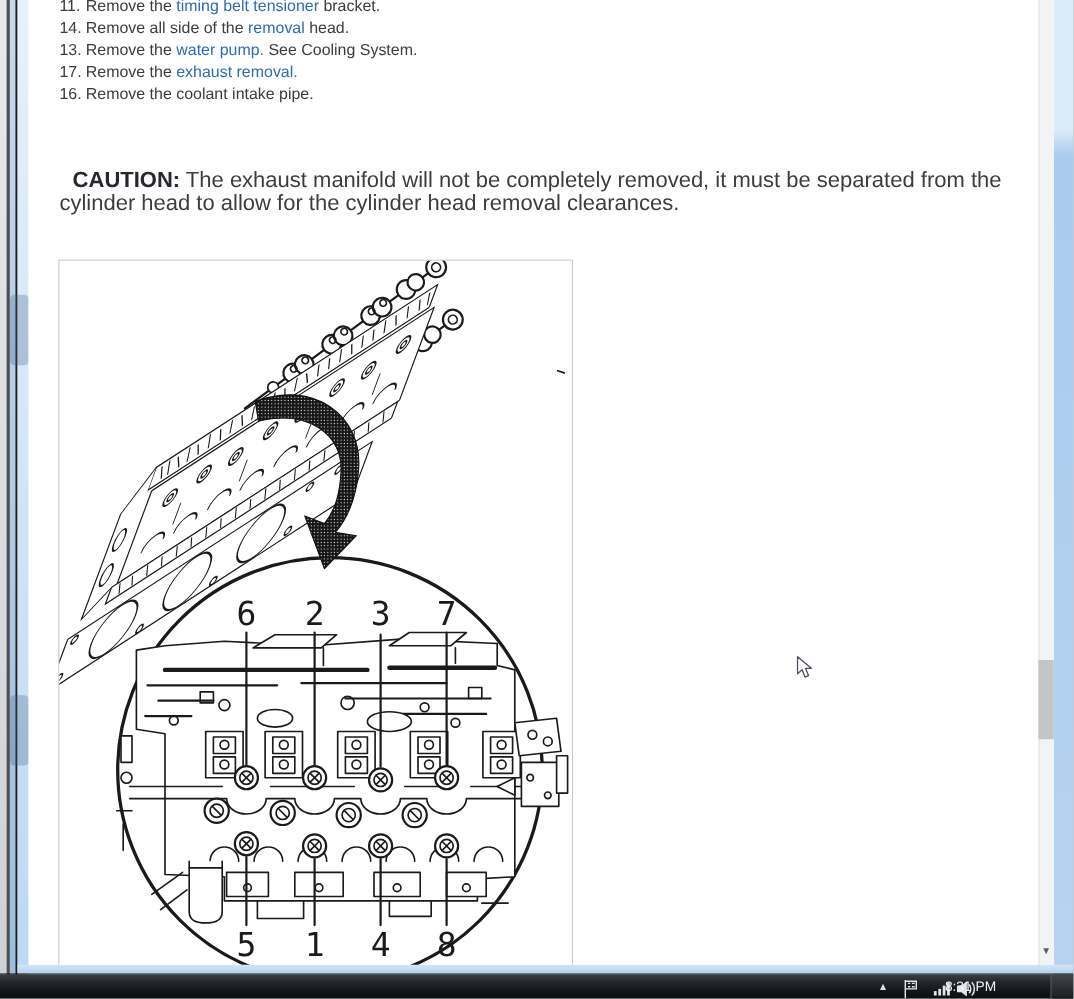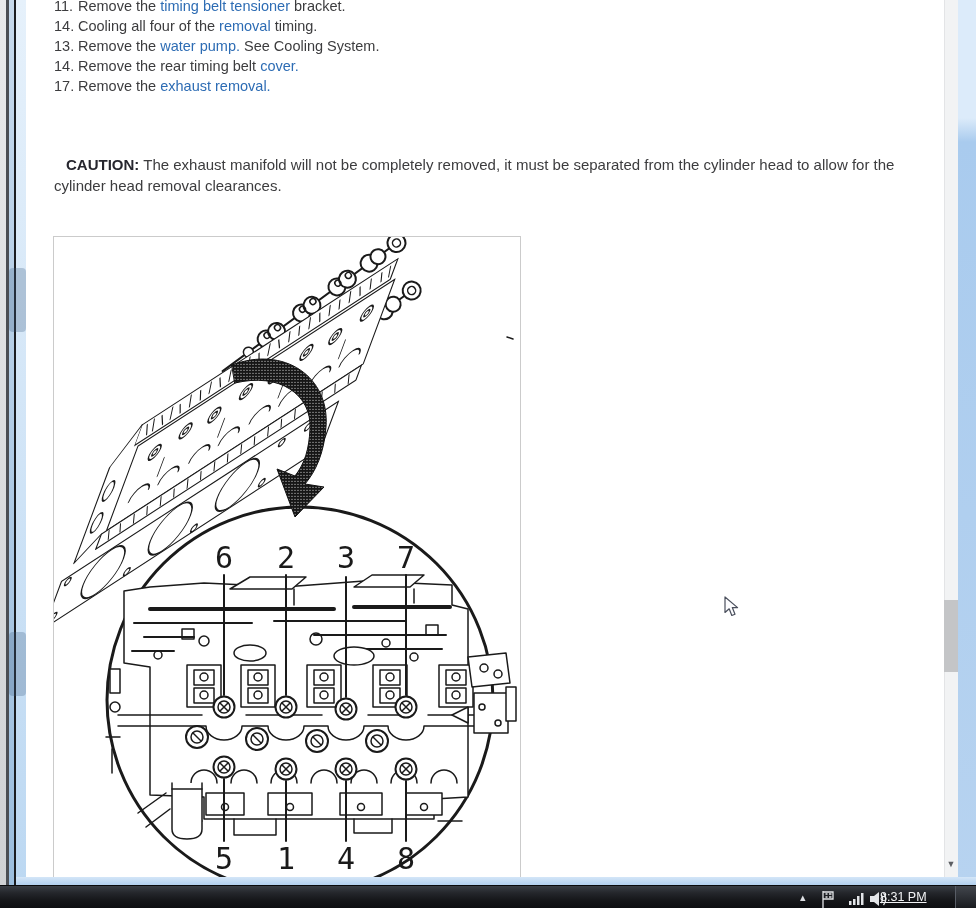--- a/index.html
+++ b/index.html
@@ -19,21 +19,21 @@
   .border-bottom{left:16px;top:877px;width:960px;height:8px;
     background:linear-gradient(#d4e6f8,#b2d0ee);}
 
   
   .content{left:26px;top:0;width:918px;height:877px;background:#fff;overflow:hidden;}
   .steps{left:28px;top:-4px;width:880px;}
   .step{height:20px;line-height:20px;font-size:14.5px;color:var(--text);white-space:nowrap;}
   .step-num{display:inline-block;width:24px;color:var(--text);}
   .lnk{color:var(--link);cursor:pointer;}
   .txt{color:var(--text);}
-  .caution{left:28px;top:154px;width:890px;margin:0;font-size:15px;line-height:21px;
+  .caution{left:28px;top:154px;width:890px;margin:0;font-size:20px;line-height:21px;
            color:var(--text);text-indent:12px;}
   .caution b{color:var(--caution_label);}
 
   
   .figure{left:27px;top:236px;width:466px;height:692px;background:#fff;
           border:1px solid var(--figure_border);}
   .figure svg{display:block;}
   .figure text{font-family:"DejaVu Sans Mono","Liberation Mono",monospace;font-size:30px;
                fill:var(--ink);stroke:none;}
 
@@ -44,21 +44,21 @@
   .scroll-down{left:944px;top:856px;width:14px;height:16px;color:#5c5e62;font-size:9px;
                text-align:center;line-height:16px;}
 
   
   .taskbar{left:0;top:885px;width:976px;height:23px;overflow:hidden;
     background:linear-gradient(180deg,var(--taskbar_light) 0%,#24262b 30%,#141518 65%,var(--taskbar_dark) 100%);
     border-top:1px solid #090a0c;box-sizing:content-box;}
   .show-desktop{position:absolute;left:955px;top:0;width:21px;height:23px;
     border-left:1px solid #585d66;background:linear-gradient(#42464d,#17191d);}
   .tray-up{position:absolute;left:800px;top:6px;color:#dcdee2;font-size:11px;line-height:11px;}
-  .clock{position:absolute;left:880px;top:4px;width:56px;font-size:12.5px;color:var(--taskbar_time);text-decoration:underline;}
+  .clock{position:absolute;left:859px;top:4px;width:56px;font-size:12.5px;color:var(--taskbar_time);}
 
   .cursor{left:724px;top:596px;}
 </style>
 </head>
 <body>
 
 <div class="screen">
 
   <div class="abs edge-gray"></div>
   <div class="abs edge-dark1"></div>
@@ -66,24 +66,24 @@
   <div class="abs edge-dark2"></div>
   <div class="abs edge-blue2"></div>
   <div class="abs edge-smudge" style="top:268px;"></div>
   <div class="abs edge-smudge" style="top:632px;"></div>
   <div class="abs border-right"></div>
   <div class="abs border-bottom"></div>
 
   <div class="abs content">
     <div class="abs steps">
         <div class="step"><span class="step-num">11.</span><span class="txt">Remove the </span><span class="lnk">timing belt tensioner</span><span class="txt"> bracket.</span></div>
-        <div class="step"><span class="step-num">14.</span><span class="txt">Cooling all four of the </span><span class="lnk">removal</span><span class="txt"> timing.</span></div>
+        <div class="step"><span class="step-num">14.</span><span class="txt">Remove all side of the </span><span class="lnk">removal</span><span class="txt"> head.</span></div>
         <div class="step"><span class="step-num">13.</span><span class="txt">Remove the </span><span class="lnk">water pump.</span><span class="txt"> See Cooling System.</span></div>
-        <div class="step"><span class="step-num">14.</span><span class="txt">Remove the rear timing belt </span><span class="lnk">cover.</span></div>
         <div class="step"><span class="step-num">17.</span><span class="txt">Remove the </span><span class="lnk">exhaust removal.</span></div>
+        <div class="step"><span class="step-num">16.</span><span class="txt">Remove the coolant intake pipe.</span></div>
       </div>
 
     <p class="abs caution"><b>CAUTION:</b> <span>The exhaust manifold will not be completely removed, it must be separated from the cylinder head to allow for the cylinder head removal clearances.</span></p>
 
     <div class="abs figure">
       <svg width="466" height="690" viewBox="0 0 466 690">
         <defs>
           <pattern id="speck" width="3" height="3" patternUnits="userSpaceOnUse">
             <rect width="3" height="3" fill="#161616"></rect>
             <circle cx="1" cy="1.2" r="0.55" fill="#fafafa"></circle>

